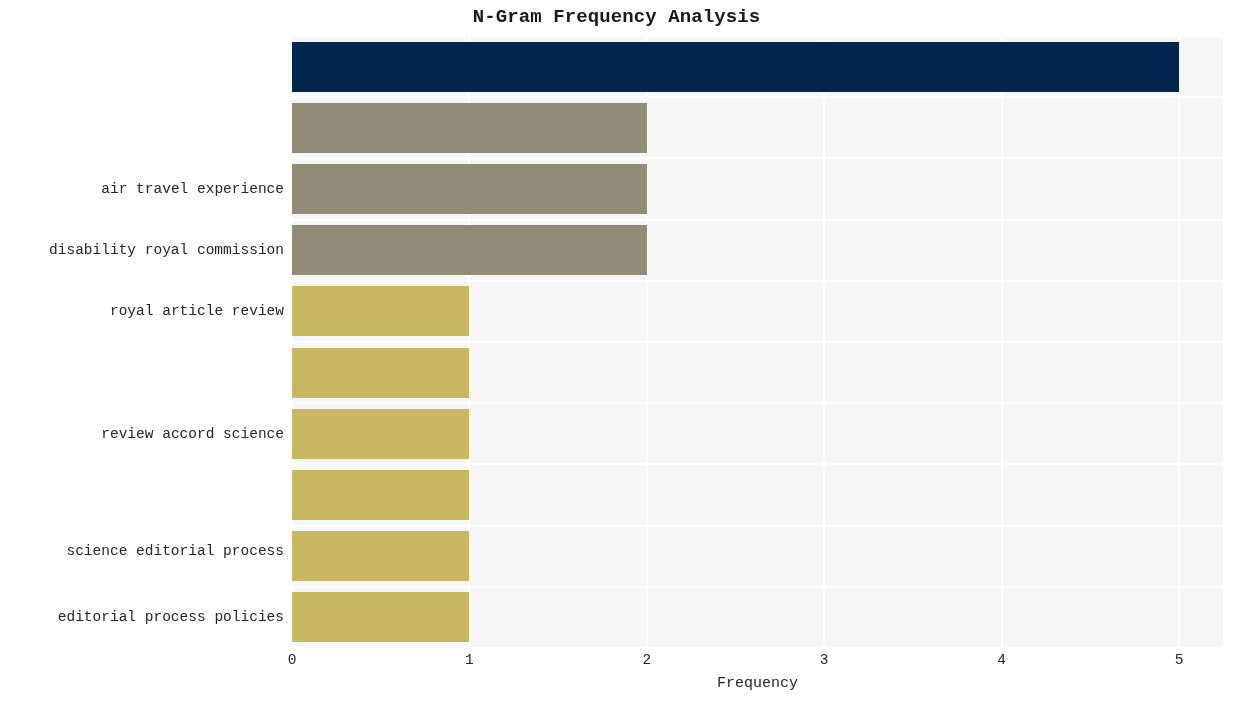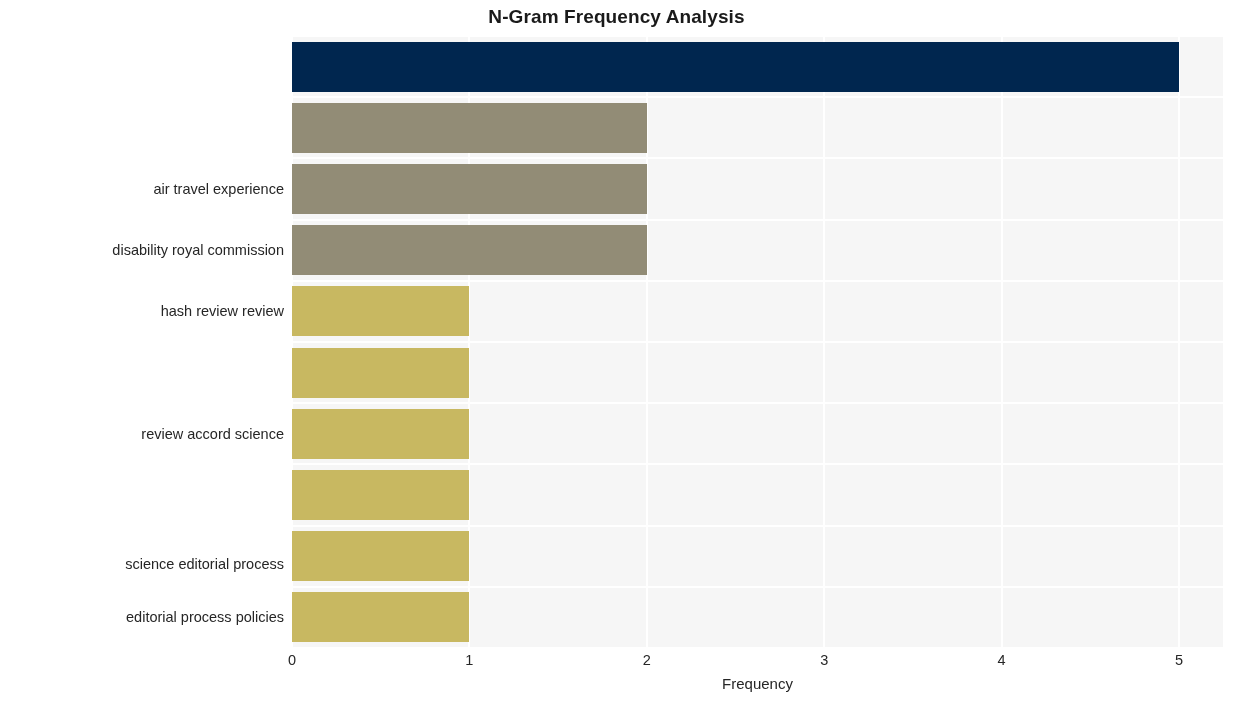--- a/index.html
+++ b/index.html
@@ -16,20 +16,21 @@
     position: relative;
   }
 
   #chart-root {
     position: absolute;
     left: 0;
     top: 0;
     width: 1233px;
     height: 701px;
     background: #ffffff;
+    font-family: Liberation Mono, monospace;
   }
 
   
   #chart-title {
     position: absolute;
     left: 0;
     top: 6px;
     width: 1233px;
     text-align: center;
     font-size: 19px;
@@ -156,23 +157,23 @@
         <div class="bar" title="review accord science: 1" style="width: 177.4px; top: 373px; background: rgb(200, 184, 97);"></div>
         <div class="bar" title="accord science editorial: 1" style="width: 177.4px; top: 434px; background: rgb(200, 184, 97);"></div>
         <div class="bar" title="science editorial process: 1" style="width: 177.4px; top: 495px; background: rgb(200, 184, 97);"></div>
         <div class="bar" title="editorial process policies: 1" style="width: 177.4px; top: 556px; background: rgb(200, 184, 97);"></div>
       </div>
   </div>
 
   <div id="y-axis-labels">
       <div class="y-tick-label" style="top: 145px;">air travel experience</div>
       <div class="y-tick-label" style="top: 206px;">disability royal commission</div>
-      <div class="y-tick-label" style="top: 267px;">hash review review</div>
+      <div class="y-tick-label" style="top: 267px;">royal article review</div>
       <div class="y-tick-label" style="top: 390px; padding-left: 28px;">review accord science</div>
-      <div class="y-tick-label" style="top: 520px;">science editorial process</div>
+      <div class="y-tick-label" style="top: 507px;">science editorial process</div>
       <div class="y-tick-label" style="top: 573px;">editorial process policies</div>
     </div>
 
   <div id="x-axis-labels">
       <div class="x-tick-label" style="left: 292px;">0</div>
       <div class="x-tick-label" style="left: 469.4px;">1</div>
       <div class="x-tick-label" style="left: 646.8px;">2</div>
       <div class="x-tick-label" style="left: 824.2px;">3</div>
       <div class="x-tick-label" style="left: 1001.6px;">4</div>
       <div class="x-tick-label" style="left: 1179px;">5</div>

